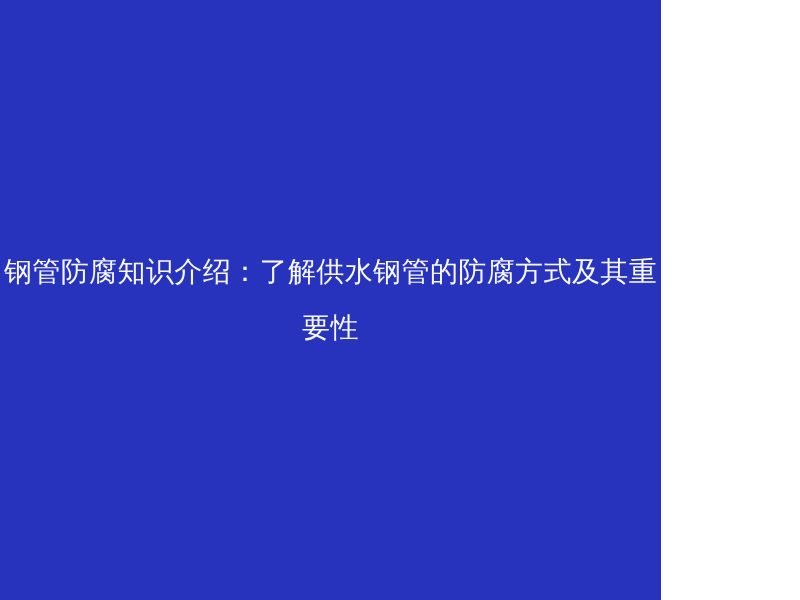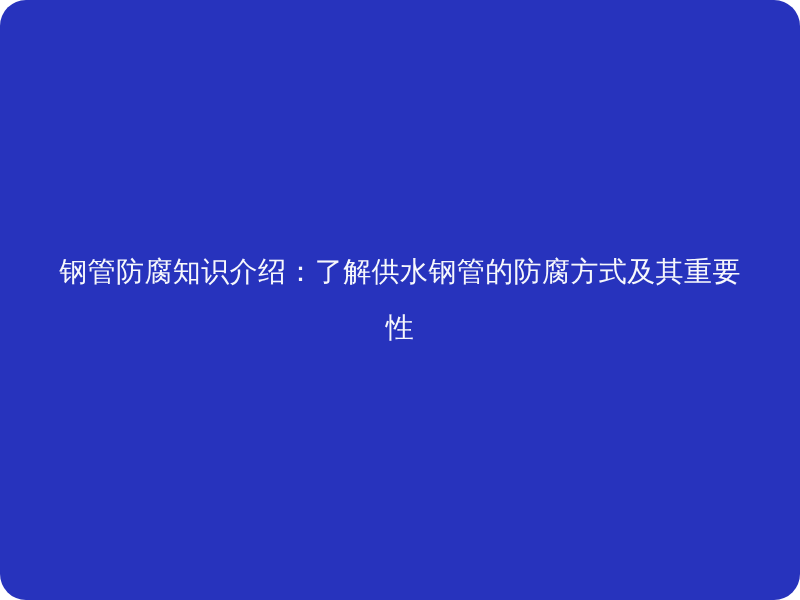--- a/index.html
+++ b/index.html
@@ -10,27 +10,26 @@
   body {
     width: 800px;
     height: 600px;
     overflow: hidden;
     font-family: "DejaVu Sans", "Liberation Sans", sans-serif;
   }
 
   #article-card {
     position: relative;
     box-sizing: border-box;
-    width: 800px;
+    width: 661px;
     height: 600px;
     background: #2733bd;
     display: flex;
     align-items: center;
     justify-content: center;
-    border-radius: 26px;
   }
 
   #title-block {
     width: 700px;
     text-align: center;
   }
 
   #article-title {
     margin: 0;
     padding: 0;

